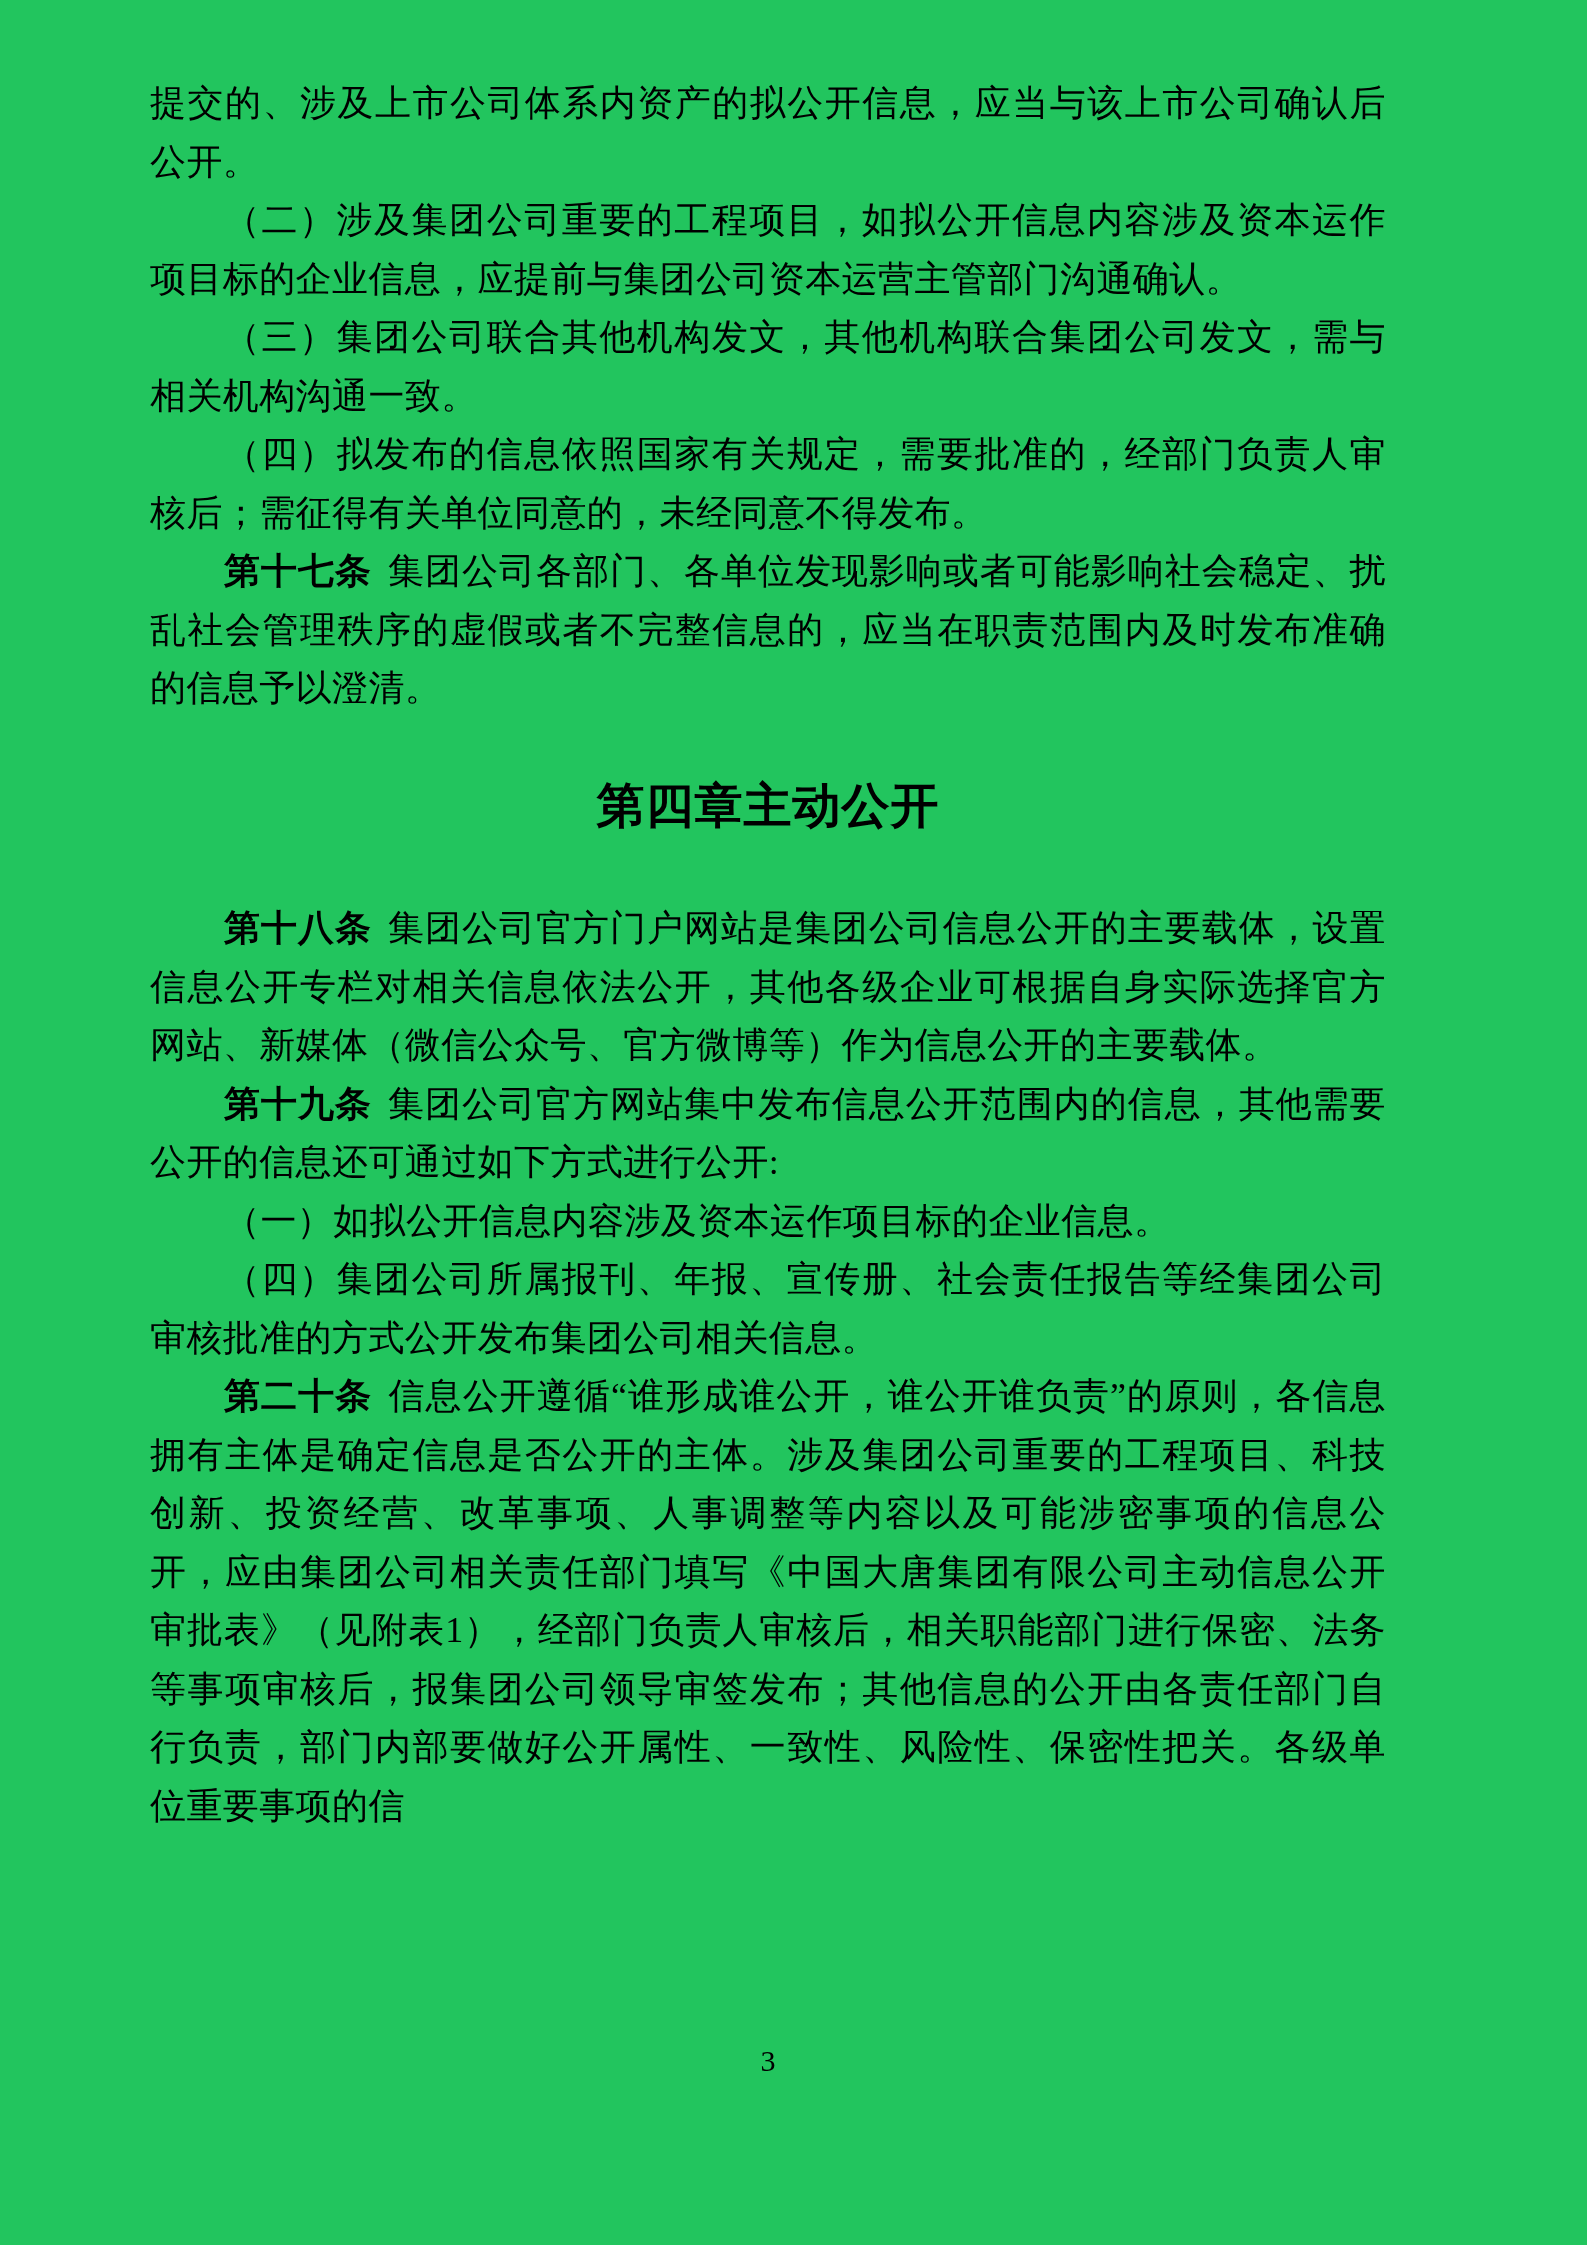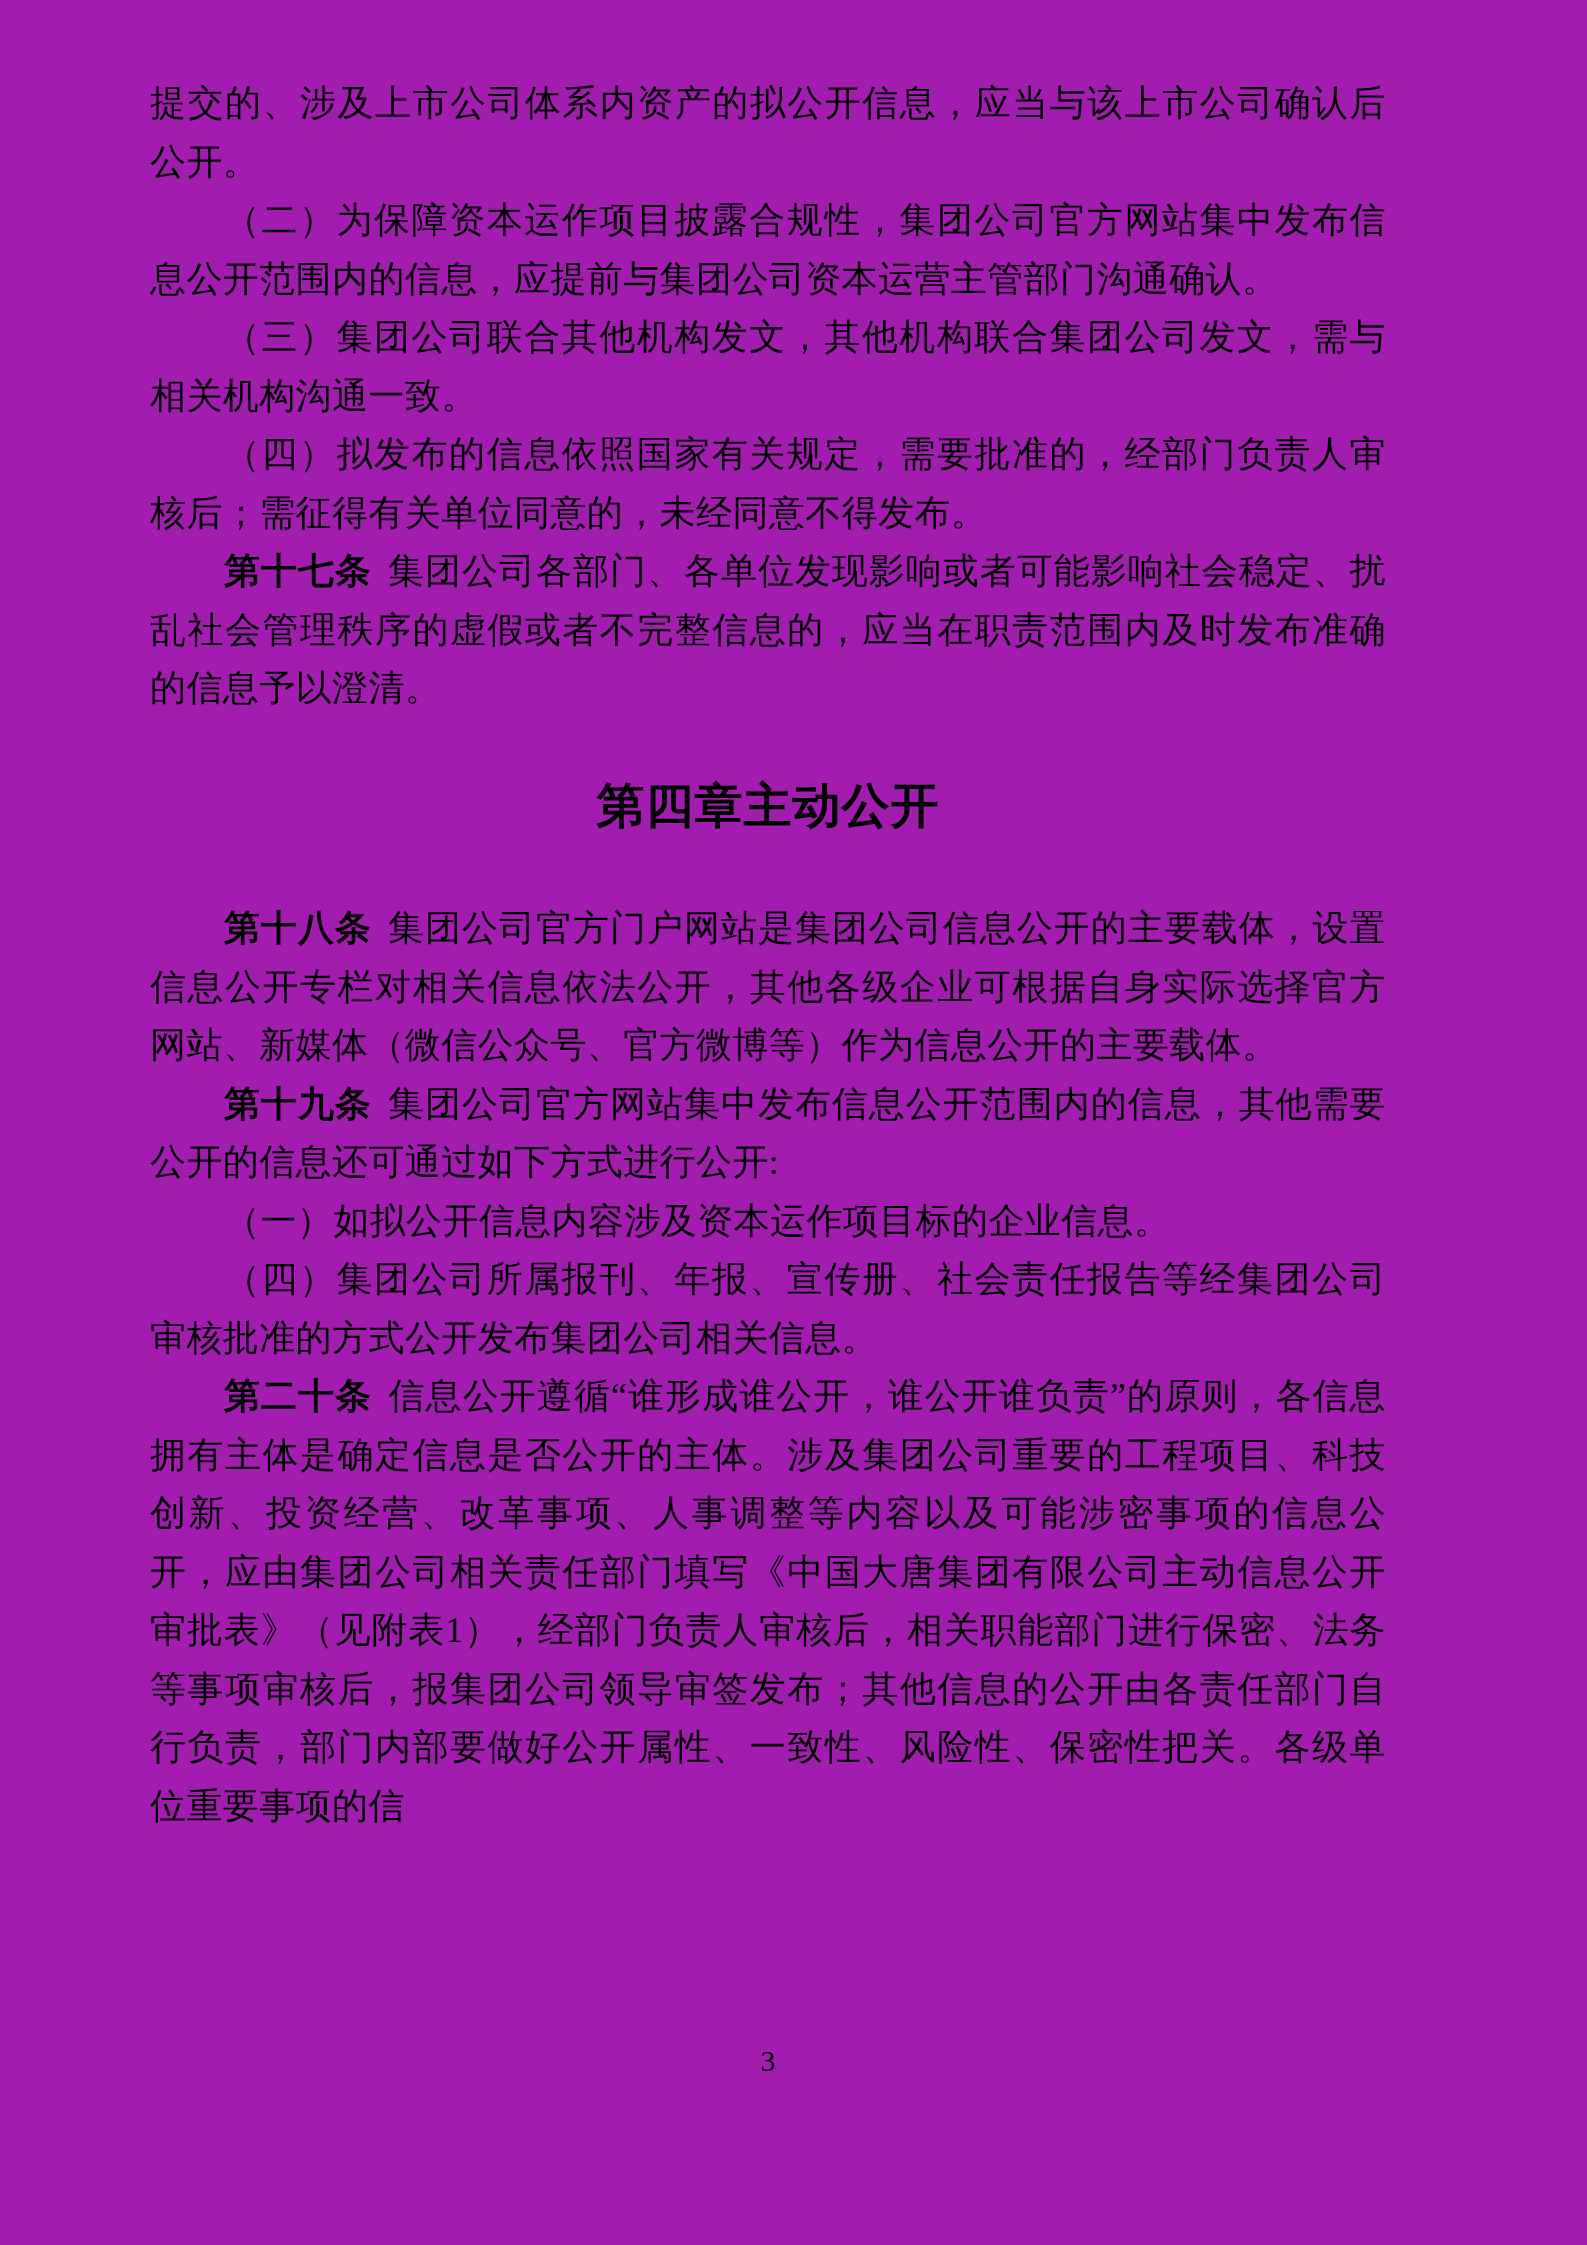--- a/index.html
+++ b/index.html
@@ -4,21 +4,21 @@
 <style>
   html, body {
     margin: 0;
     padding: 0;
     background: #ffffff;
   }
   .page {
     position: relative;
     width: 1587px;
     height: 2245px;
-    background: #a21caf;
+    background: #22c55e;
     color: #000000;
     font-family: "Liberation Serif", "DejaVu Serif", serif;
     overflow: hidden;
   }
   .content {
     position: absolute;
     left: 150px;
     top: 74px;
     width: 1236px;
   }
@@ -57,21 +57,21 @@
   }
 </style>
 </head>
 <body>
 
 <div class="page">
   <div class="content">
 
     <p class="para"><span>提交的、涉及上市公司体系内资产的拟公开信息，应当与该上市公司确认后公开。</span></p>
 
-    <p class="para indent"><span>（二）为保障资本运作项目披露合规性，集团公司官方网站集中发布信息公开范围内的信息，应提前与集团公司资本运营主管部门沟通确认。</span></p>
+    <p class="para indent"><span>（二）涉及集团公司重要的工程项目，如拟公开信息内容涉及资本运作项目标的企业信息，应提前与集团公司资本运营主管部门沟通确认。</span></p>
 
     <p class="para indent"><span>（三）集团公司联合其他机构发文，其他机构联合集团公司发文，需与相关机构沟通一致。</span></p>
 
     <p class="para indent"><span>（四）拟发布的信息依照国家有关规定，需要批准的，经部门负责人审核后；需征得有关单位同意的，未经同意不得发布。</span></p>
 
     <p class="para indent"><b class="lead">第十七条</b><span>集团公司各部门、各单位发现影响或者可能影响社会稳定、扰乱社会管理秩序的虚假或者不完整信息的，应当在职责范围内及时发布准确的信息予以澄清。</span></p>
 
     <h2 class="chapter-heading">第四章主动公开</h2>
 
     <p class="para indent"><b class="lead">第十八条</b><span>集团公司官方门户网站是集团公司信息公开的主要载体，设置信息公开专栏对相关信息依法公开，其他各级企业可根据自身实际选择官方网站、新媒体（微信公众号、官方微博等）作为信息公开的主要载体。</span></p>

